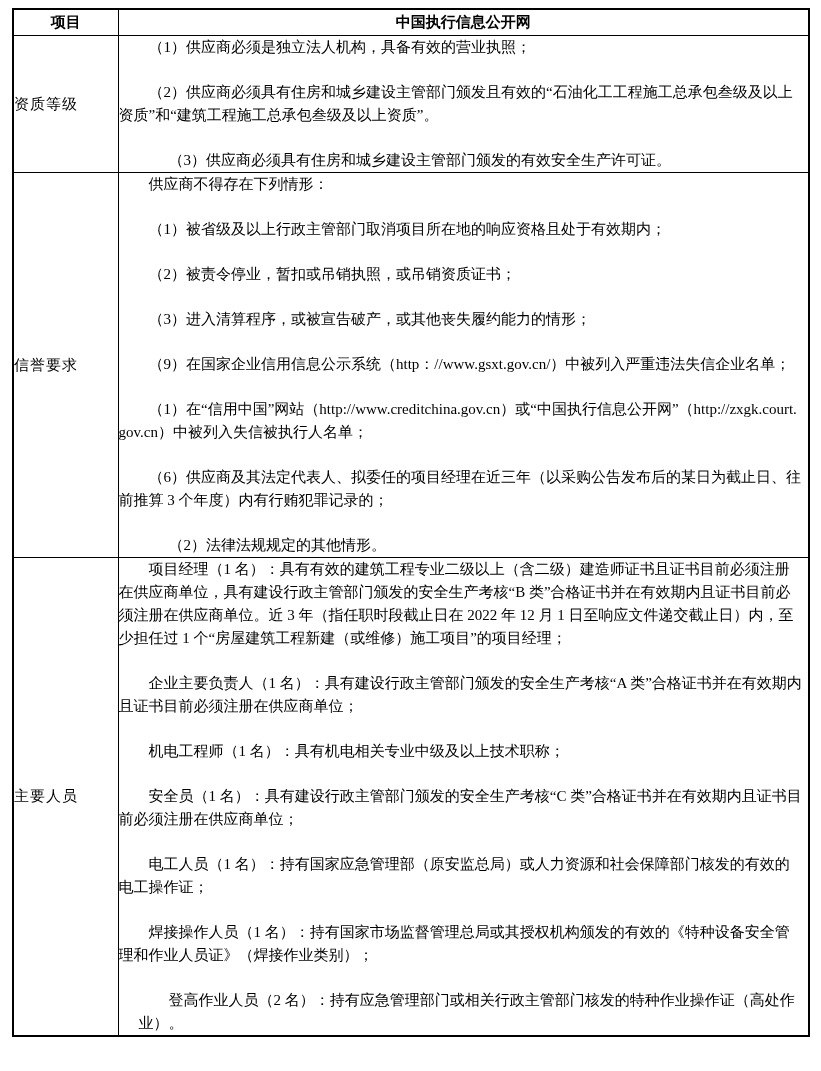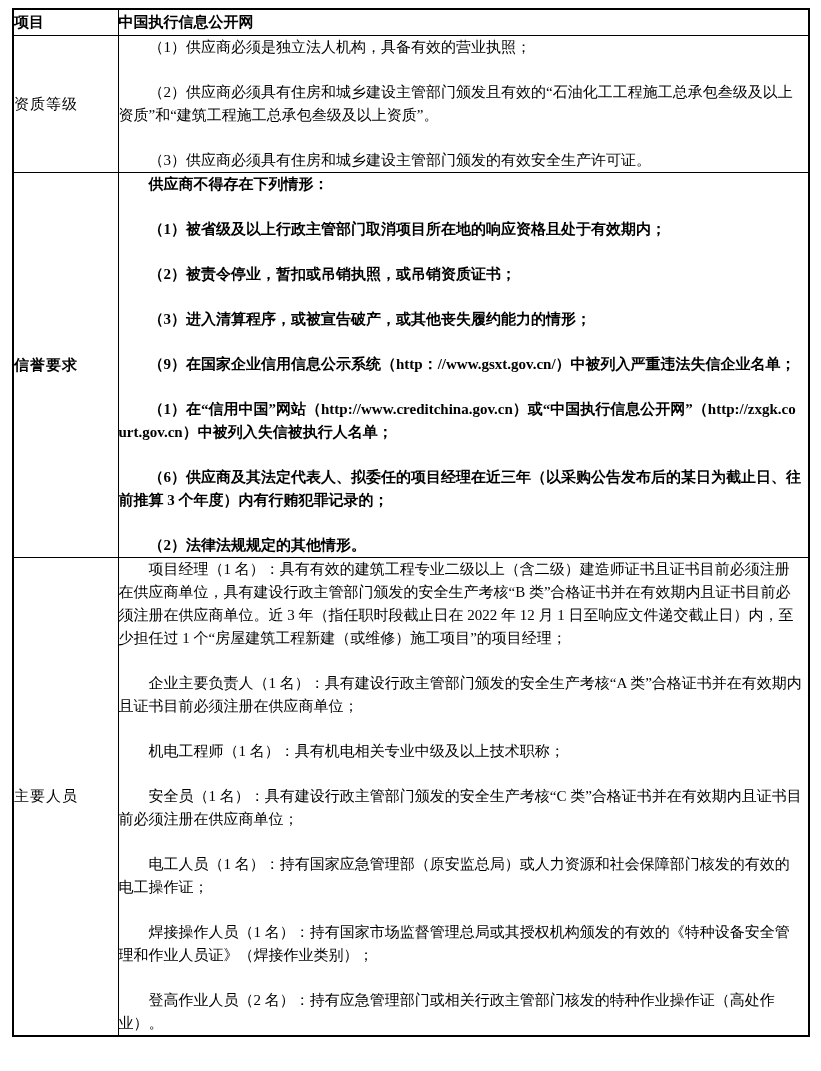--- a/index.html
+++ b/index.html
@@ -32,21 +32,21 @@
   table.req-table col.c-label { width: 105px; }
   table.req-table th,
   table.req-table td {
     border: 1px solid #000000;
     padding: 0;
   }
   table.req-table thead th {
     height: 25px;
     font-weight: bold;
     font-size: 15px;
-    text-align: left;
+    text-align: center;
     vertical-align: middle;
     line-height: 1.1;
     margin-left: 31px;
   }
   td.label-cell {
     text-align: left;
     vertical-align: middle;
     font-size: 15px;
     letter-spacing: 1px;
   }
@@ -54,24 +54,24 @@
     vertical-align: middle;
     padding: 3px 6px 3px 5px;
   }
   td.content-cell .para {
     margin: 0 6px 22px 0;
     text-indent: 2em;
     line-height: 23px;
     font-size: 15px;
     word-break: break-all;
   }
-  td.content-cell .para:last-child { margin-bottom: 0; }
+  td.content-cell .para:last-child { margin-bottom: 0; padding-left: 20px; }
   tr.row-0 td { height: 134px; }
   tr.row-1 td { height: 47px; }
-  tr.row-2 td { height: 379px; font-weight: bold; }
+  tr.row-2 td { height: 379px; }
   tr.row-3 td { height: 470px; }
 </style>
 </head>
 <body>
 
 <div class="doc-page">
   <table class="req-table">
     <colgroup>
       <col class="c-label">
       <col class="c-content">

